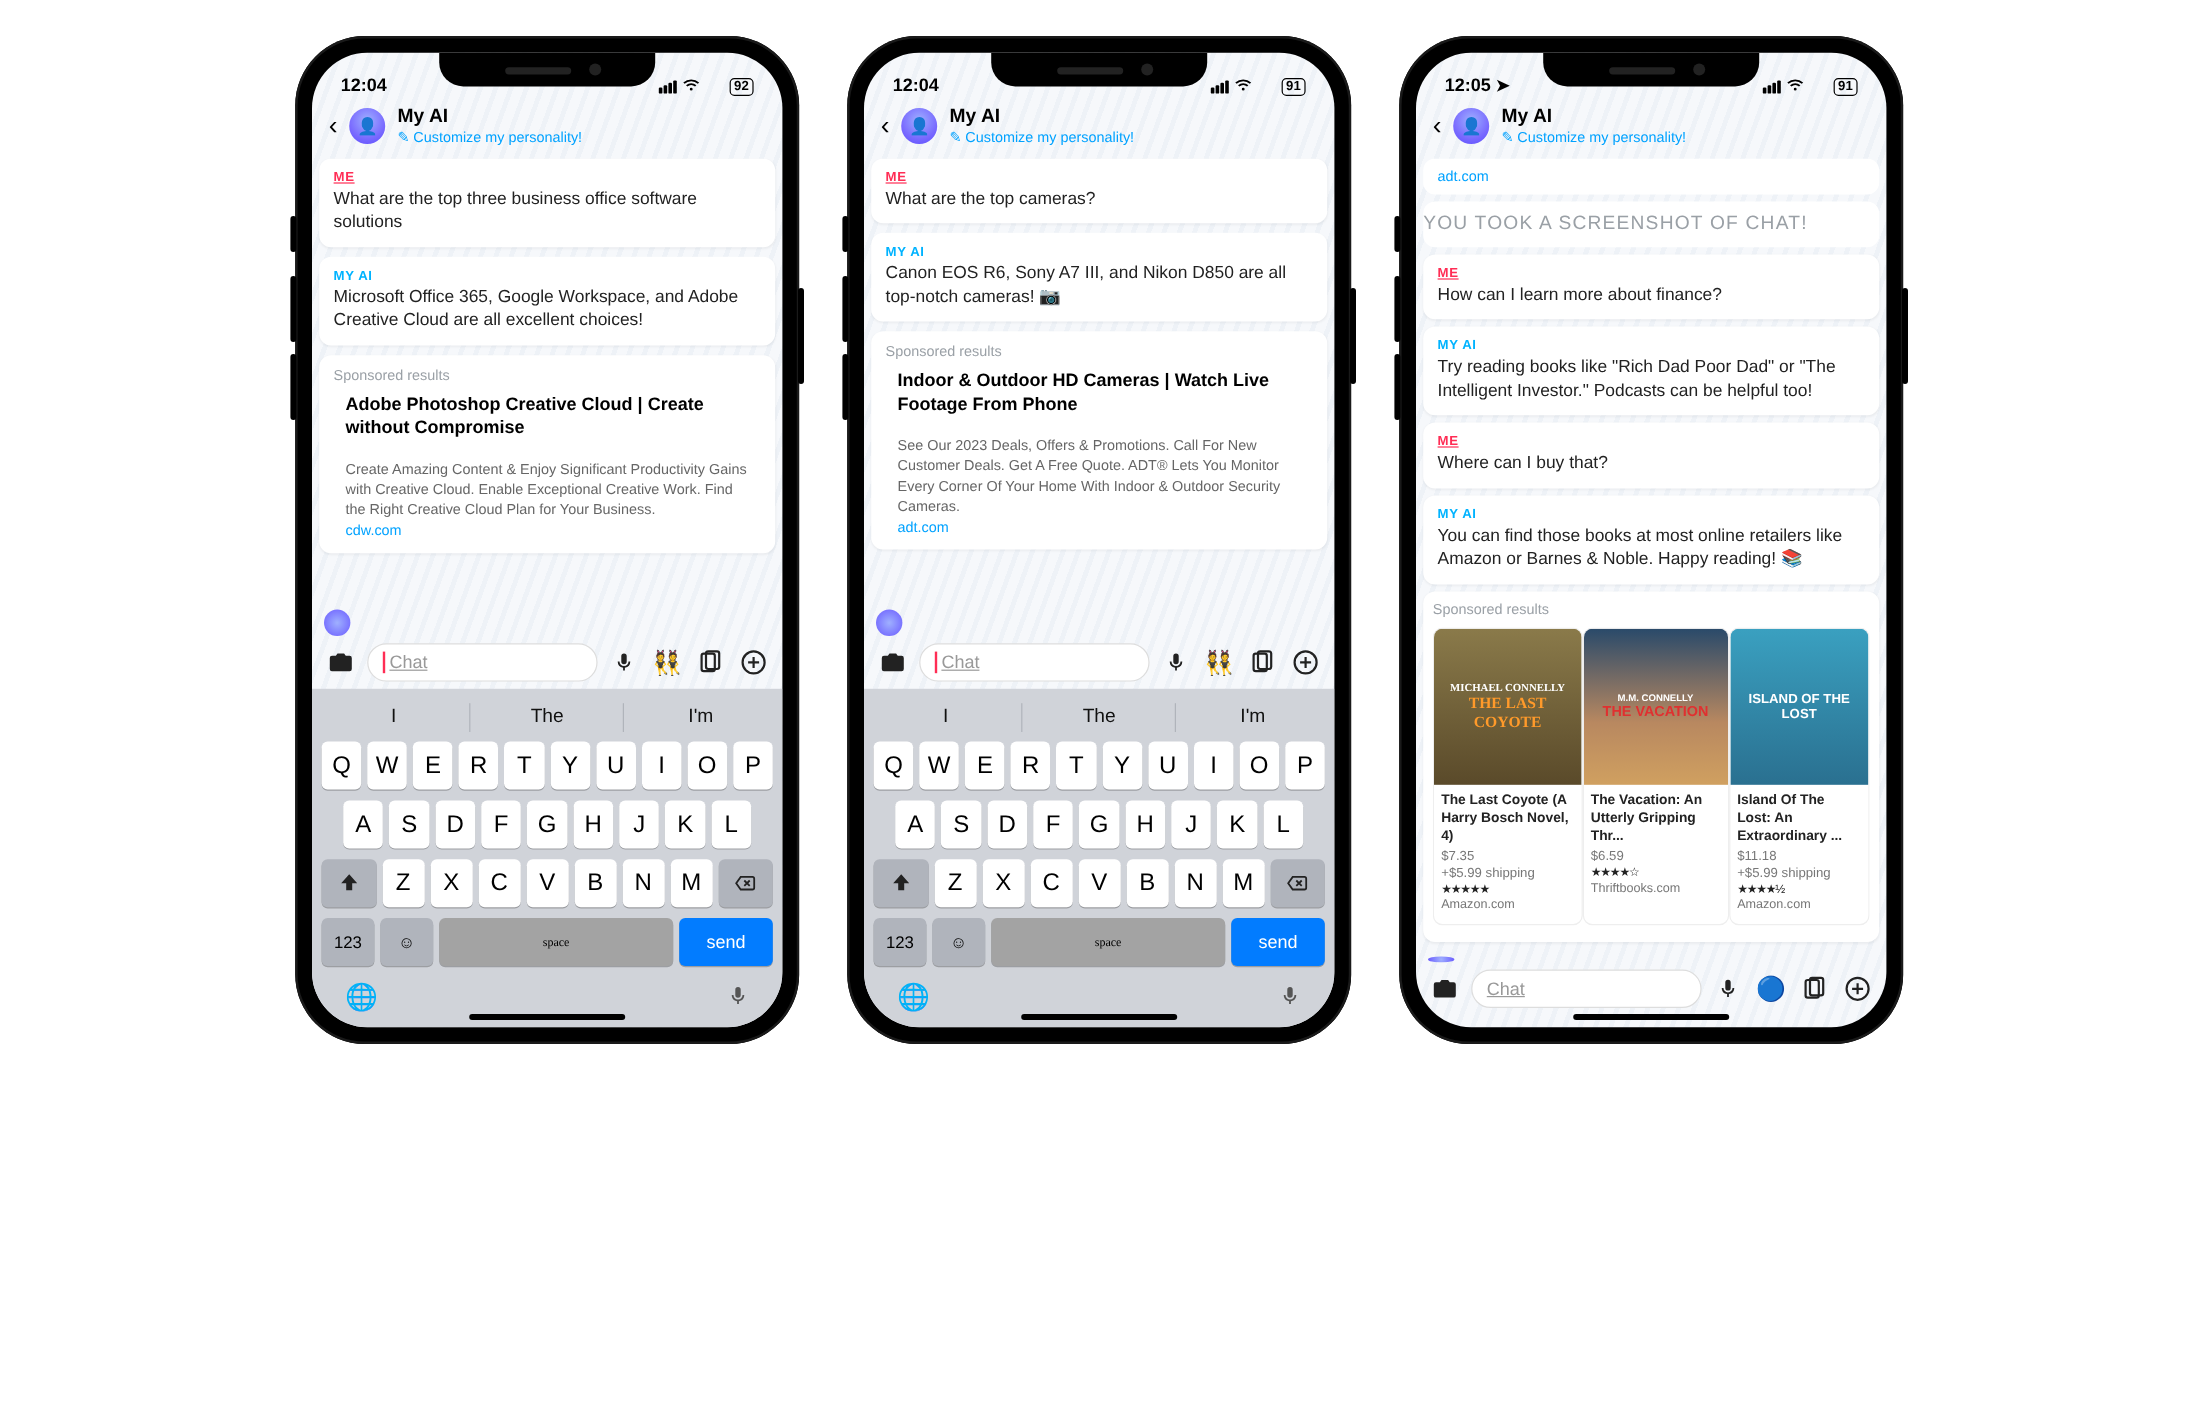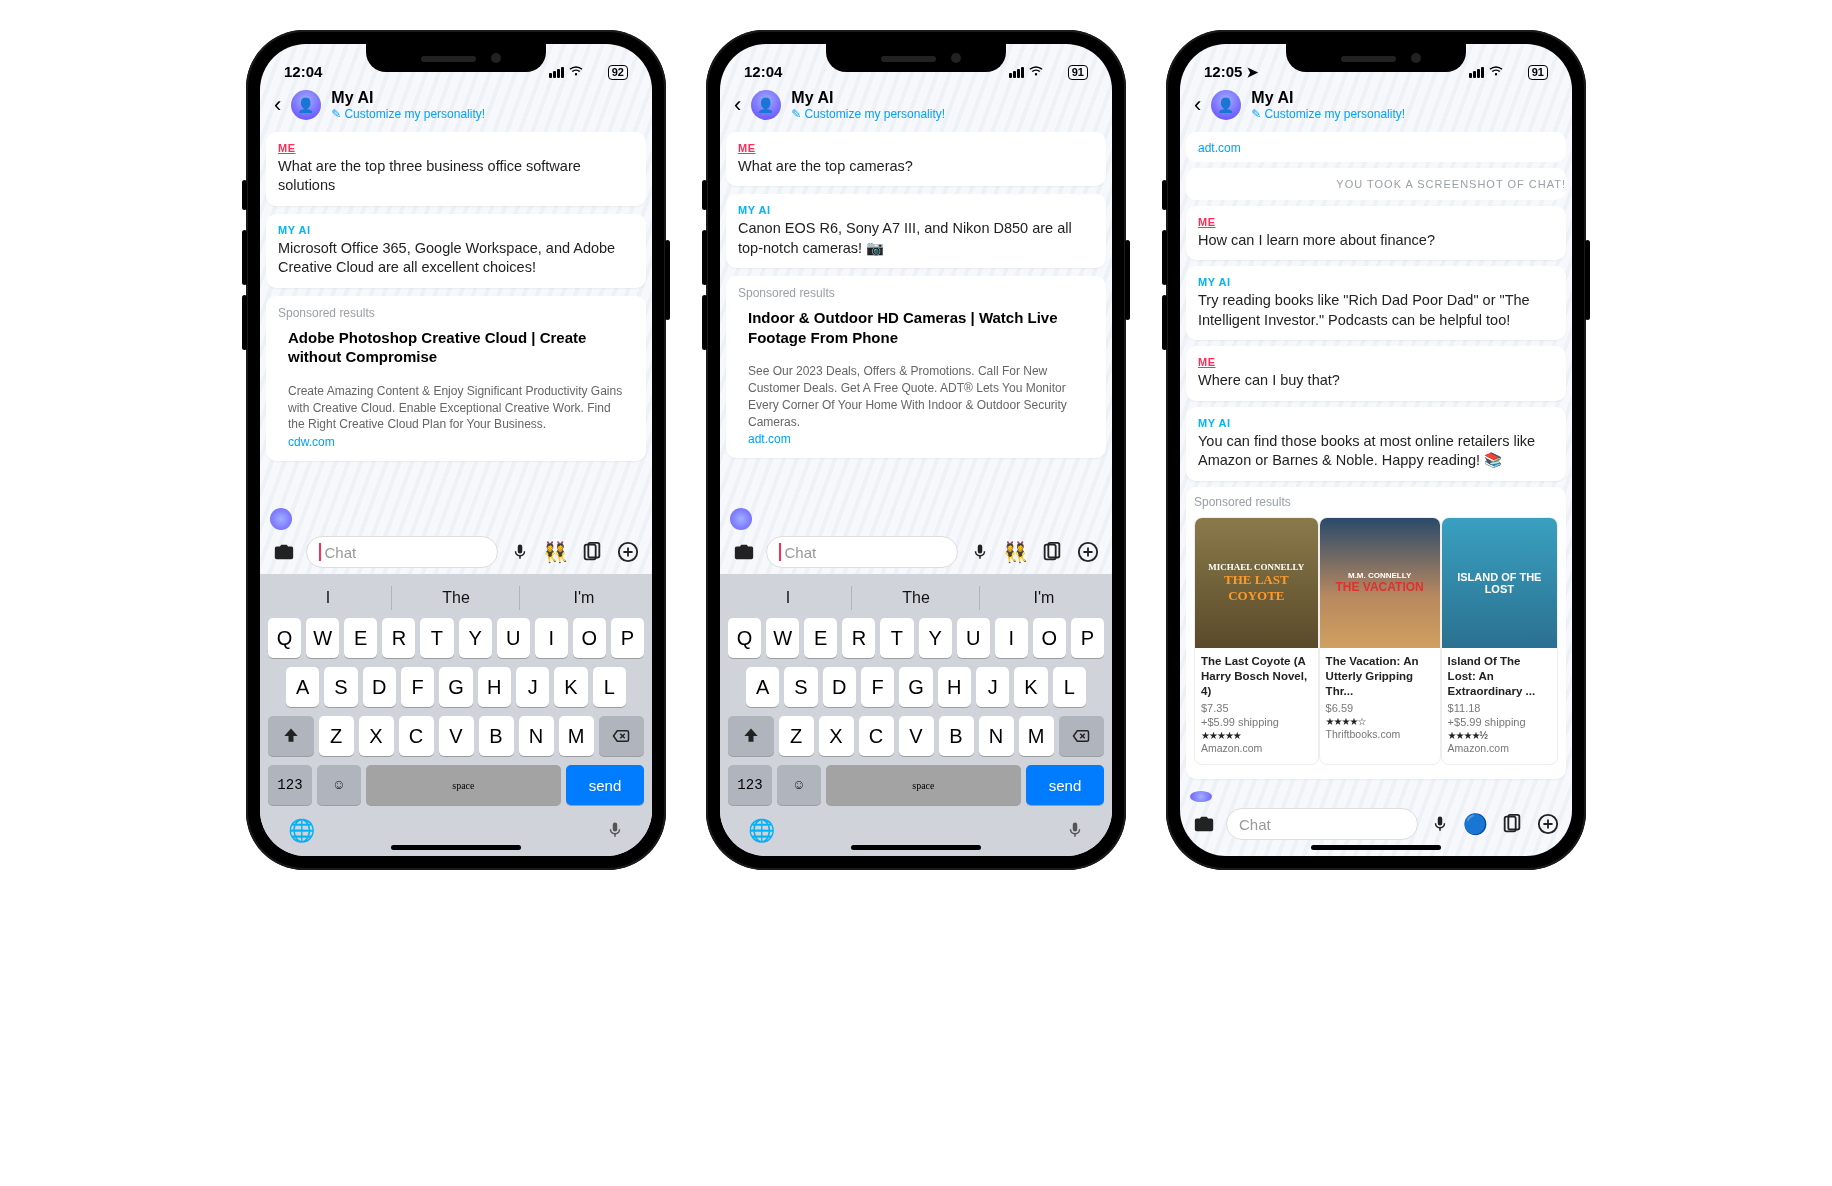--- a/index.html
+++ b/index.html
@@ -79,47 +79,47 @@
   .spon-card {
     background:#fff; border-radius:10px; padding:10px 12px 12px;
     box-shadow:0 1px 2px rgba(0,0,0,0.05);
   }
   .spon-label { color:#9aa0a6; font-size:12px; margin-bottom:8px; }
   .spon-title { font-weight:700; font-size:15px; line-height:1.3; margin:0 10px 4px 10px;}
   .spon-desc { font-size:12px; color:#666; line-height:1.4; margin:16px 10px 2px 10px;}
   .spon-link { font-size:12px; color:#00a2ff; margin:0 10px;}
   .link-frag { background:#fff; border-radius:10px; padding:6px 12px; }
   .link-frag a { font-size:12px; color:#00a2ff; text-decoration:none; }
-  .sys-msg { text-align:right; color:#9aa0a6; font-size:11px; letter-spacing:1px; background:#fff; border-radius:10px; padding:10px 0;}
+  .sys-msg { text-align:left; color:#9aa0a6; font-size:16px; letter-spacing:1px; background:#fff; border-radius:10px; padding:10px 0;}
   .avatar-small { width:22px; height:22px; border-radius:50%; background:radial-gradient(circle,#9fb0ff,#6a5aff); margin-left:4px;}
   .input-row {
     display:flex; align-items:center; gap:8px; padding:6px 10px;
     background:transparent;
   }
   .ir-icon { width:28px; height:28px; display:flex; align-items:center; justify-content:center; font-size:19px; color:#333;}
   .chat-input {
     flex:1; height:32px; border:1px solid #ddd; border-radius:20px;
     background:#fff; padding:0 12px; font-size:15px; color:#333;
     display:flex; align-items:center;
   }
   .chat-input .cursor { width:1.5px; height:18px; background:#ff2d55; margin-right:4px;}
-  .chat-input .ph { color:#999; }
+  .chat-input .ph { color:#999;text-decoration:underline; }
   .bitmoji { font-size:20px; }
   
   .keyboard { background:#d0d3d9; padding:4px 4px 8px; }
   .sugg-row { display:flex; height:40px; }
   .sugg { flex:1; text-align:center; line-height:40px; font-size:16px; color:#111; position:relative;}
   .sugg:not(:last-child)::after { content:""; position:absolute; right:0; top:8px; bottom:8px; width:1px; background:#b0b4bb;}
   .key-row { display:flex; gap:5px; padding:0 4px; margin-bottom:9px; justify-content:center;}
   .key {
     flex:1; height:40px; background:#fff; border-radius:5px;
     display:flex; align-items:center; justify-content:center;
     font-size:20px; box-shadow:0 1px 0 rgba(0,0,0,0.25);
   }
-  .key.fn { background:#b0b4bc;font-family:Liberation Mono, monospace; }
+  .key.fn { background:#b0b4bc; }
   .key.shift, .key.del { flex:1.3; }
   .key.space { flex:4; background:#a3a3a3; font-size:10px;font-family:Liberation Serif, serif;}
   .key.send { flex:1.6; background:#027cff; color:#fff; font-size:15px;}
   .key.num, .key.emoji { flex:0.9; font-size:14px; }
   .kb-bottom { display:flex; justify-content:space-between; padding:4px 24px 0; font-size:22px; color:#555;}
   .home-ind { position:absolute; bottom:6px; left:50%; transform:translateX(-50%); width:130px; height:5px; background:#000; border-radius:3px;}
   
   .prod-row { display:flex; overflow:hidden; padding:0 0 4px 0;}
   .prod-card { min-width:122px; background:#fff; border:1px solid #eee; border-radius:8px; overflow:hidden; display:flex; flex-direction:column;}
   .prod-img { height:130px; display:flex; align-items:center; justify-content:center; font-size:10px; text-align:center; padding:4px; color:#fff;}

